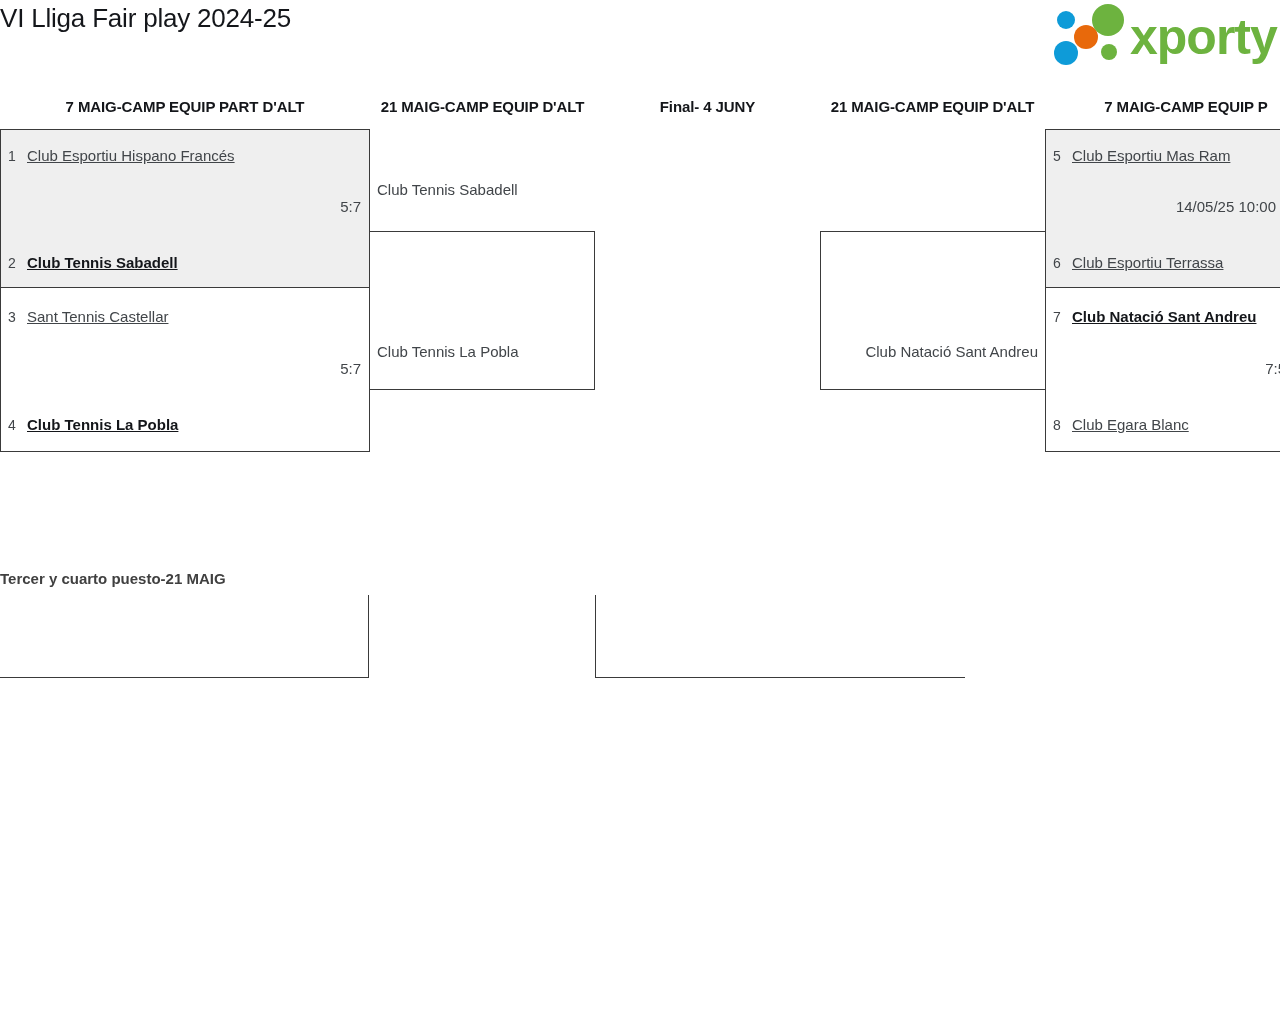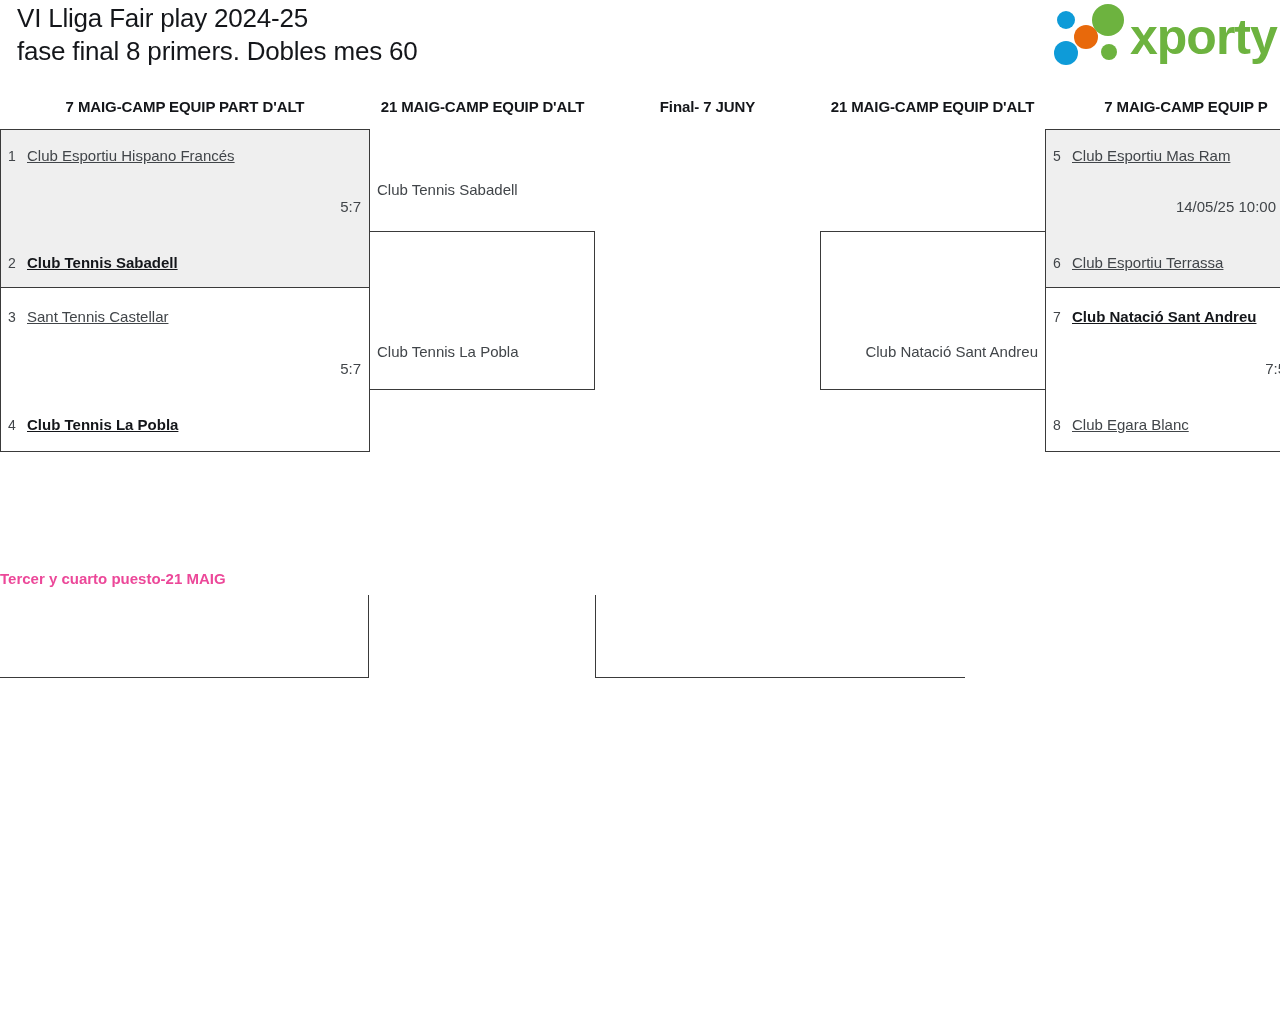--- a/index.html
+++ b/index.html
@@ -21,21 +21,20 @@
   #tournament-title {
     position: absolute;
     left: 0px;
     top: 2px;
     width: 900px;
     font-size: 26px;
     line-height: 33px;
     font-weight: 400;
     color: #14161a;
     letter-spacing: -0.2px;
-    padding-left: 17px;
   }
   #tournament-title .line { display: block; white-space: nowrap; }
 
   
   #brand-logo {
     position: absolute;
     left: 1046px;
     top: 4px;
     width: 234px;
     height: 62px;
@@ -165,21 +164,21 @@
   #adv-sf-right-bottom{ left: 820px; top: 341px; width: 218px; text-align: right; }
 
   
   #third-place-label {
     position: absolute;
     left: 0px;
     top: 568px;
     font-size: 15px;
     line-height: 21px;
     font-weight: 700;
-    color: #ec4899;
+    color: #404040;
     white-space: nowrap;
   }
   #third-place-bracket-left {
     position: absolute;
     left: -2px;
     top: 595px;
     width: 371px;
     height: 83px;
     box-sizing: border-box;
     border: 1px solid #3a3a3a;
@@ -196,39 +195,38 @@
     border: 1px solid #3a3a3a;
     border-right: none;
     border-top: none;
   }
 </style>
 </head>
 <body>
 
 <div id="tournament-title">
   <span class="line">VI Lliga Fair play 2024-25</span>
-  <span class="line">fase final 8 primers. Dobles mes 60</span>
 </div>
 
 <div id="brand-logo">
   <svg width="234" height="62" viewBox="0 0 234 62" xmlns="http://www.w3.org/2000/svg">
     <g>
       <circle cx="20" cy="16" r="9" fill="#0e9bd8"></circle>
       <circle cx="20" cy="49" r="12" fill="#0e9bd8"></circle>
       <circle cx="40" cy="33" r="12" fill="#e8690b"></circle>
       <circle cx="62" cy="16" r="16" fill="#6db33f"></circle>
       <circle cx="63" cy="48" r="8" fill="#6db33f"></circle>
     </g>
     <text x="84" y="50" font-family="Liberation Sans, sans-serif" font-size="50" font-weight="700" fill="#6db33f" letter-spacing="-1">xporty</text>
   </svg>
 </div>
 
 <div class="round-header" id="round-header-0">7 MAIG-CAMP EQUIP PART D'ALT</div>
 <div class="round-header" id="round-header-1">21 MAIG-CAMP EQUIP D'ALT</div>
-<div class="round-header" id="round-header-2">Final- 7 JUNY</div>
+<div class="round-header" id="round-header-2">Final- 4 JUNY</div>
 <div class="round-header" id="round-header-3">21 MAIG-CAMP EQUIP D'ALT</div>
 <div class="round-header" id="round-header-4">7 MAIG-CAMP EQUIP P</div>
 
 <div class="match-box shaded" id="match-qf1">
   <div class="competitor c-top">
     <span class="seed">1</span>
     <span class="cname">Club Esportiu Hispano Francés</span>
   </div>
   <div class="match-meta">5:7</div>
   <div class="competitor c-bottom winner">

